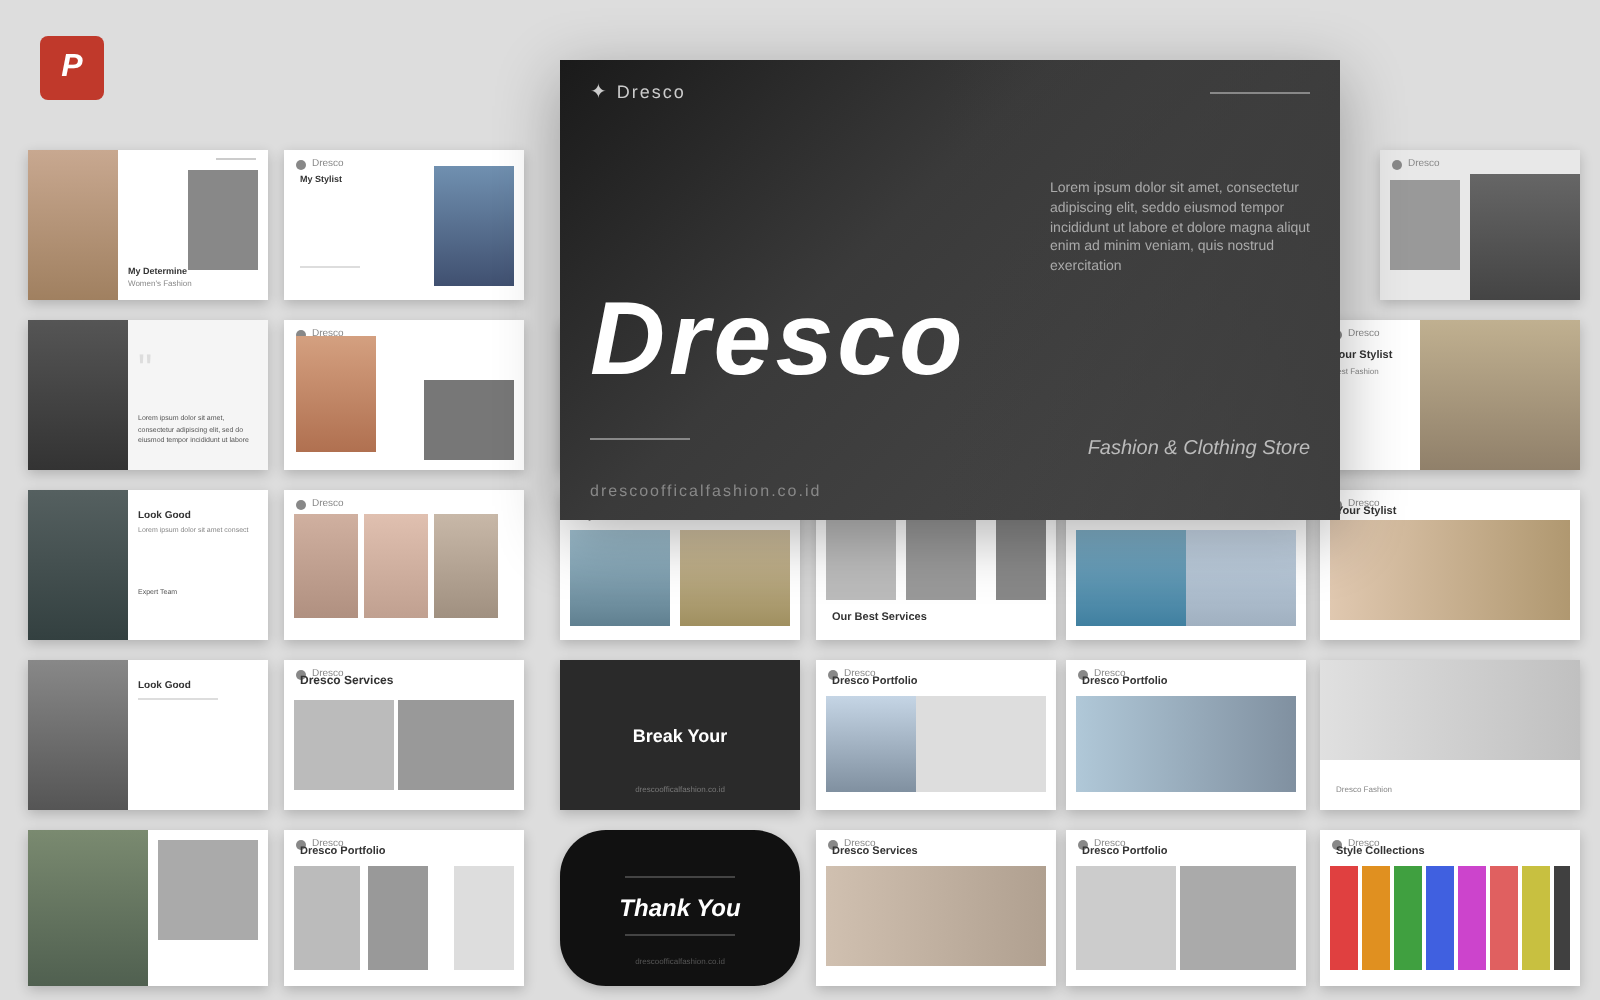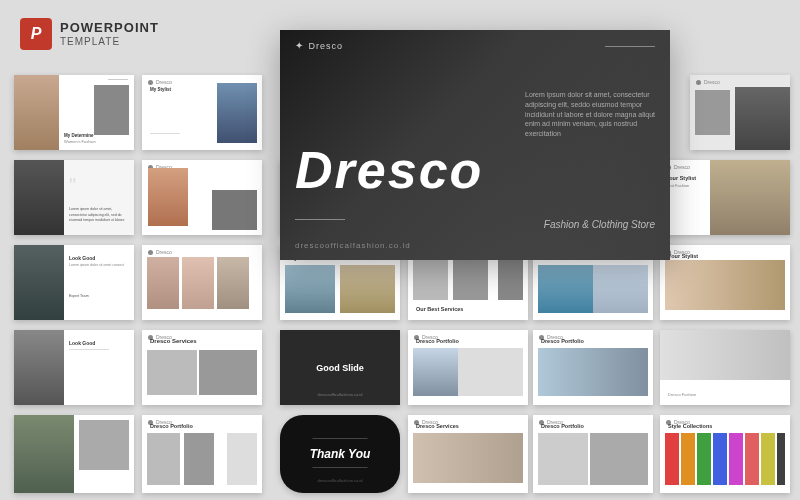--- a/index.html
+++ b/index.html
@@ -340,24 +340,20 @@
   </style>
 </head>
 <body>
 
 <div class="page-container">
 
   <div class="top-bar">
     <div class="ppt-icon">
       <span style="font-size:16px;font-weight:900;font-style:italic;">P</span>
     </div>
-    <div class="ppt-label">
-      <span class="ppt-label-main">POWERPOINT</span>
-      <span class="ppt-label-sub">TEMPLATE</span>
-    </div>
   </div>
 
   <div class="slides-grid">
 
     <div class="slide-thumb slide-r1c1">
       <div class="slide-header">
         <div class="slide-brand-dot"></div>
         <span class="slide-brand-text">Dresco</span>
       </div>
       <div class="slide-line"></div>
@@ -539,21 +535,21 @@
       <div class="slide-header">
         <div class="slide-brand-dot"></div>
         <span class="slide-brand-text">Dresco</span>
       </div>
       <div style="position:absolute;top:8px;left:8px;font-size:6px;font-weight:bold;color:#333;">Dresco Services</div>
       <div style="position:absolute;top:20px;left:5px;width:50px;height:45px;background:#bbb;"></div>
       <div style="position:absolute;top:20px;right:5px;width:58px;height:45px;background:#999;"></div>
     </div>
 
     <div class="slide-thumb slide-r4c3" style="background:#2a2a2a;">
-      <div style="position:absolute;top:50%;left:50%;transform:translate(-50%,-50%);font-size:9px;font-weight:bold;color:white;white-space:nowrap;">Good Slide</div>
+      <div style="position:absolute;top:50%;left:50%;transform:translate(-50%,-50%);font-size:9px;font-weight:bold;color:white;white-space:nowrap;">Break Your</div>
       <div style="position:absolute;bottom:8px;left:50%;transform:translateX(-50%);font-size:4px;color:#777;white-space:nowrap;">drescoofficalfashion.co.id</div>
     </div>
 
     <div class="slide-thumb slide-r4c4" style="background:white;">
       <div class="slide-header">
         <div class="slide-brand-dot"></div>
         <span class="slide-brand-text">Dresco</span>
       </div>
       <div style="position:absolute;top:8px;left:8px;font-size:5.5px;font-weight:bold;color:#333;">Dresco Portfolio</div>
       <div style="position:absolute;top:18px;left:5px;width:45px;height:48px;background:linear-gradient(to bottom,#c5d5e5,#8090a0);"></div>

